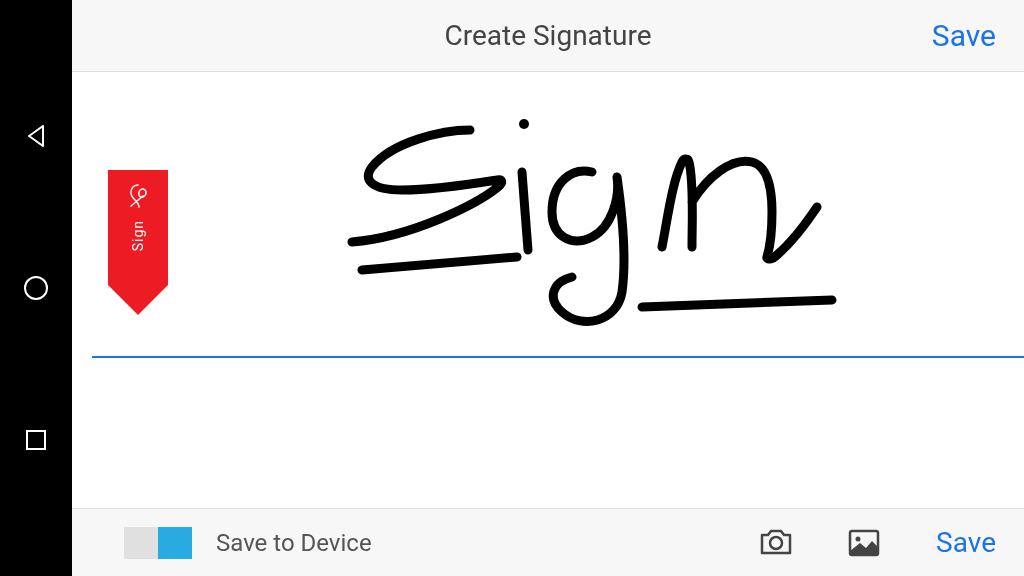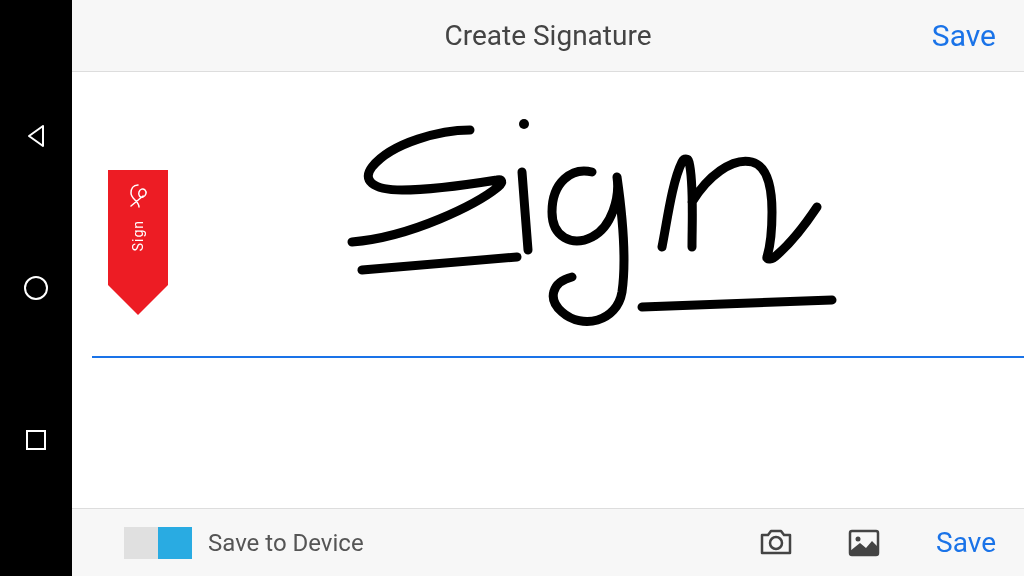--- a/index.html
+++ b/index.html
@@ -117,21 +117,21 @@
       height: 68px;
       background: #f7f7f7;
       border-top: 1px solid #ddd;
       display: flex;
       align-items: center;
       padding: 0 28px 0 52px;
     }
     .toggle-wrap {
       display: flex;
       align-items: center;
-      gap: 16px;
+      gap: 24px;
       cursor: pointer;
       justify-content: space-between;
     }
     .toggle {
       width: 68px;
       height: 32px;
       background: #e0e0e0;
       position: relative;
     }
     .toggle-thumb {

